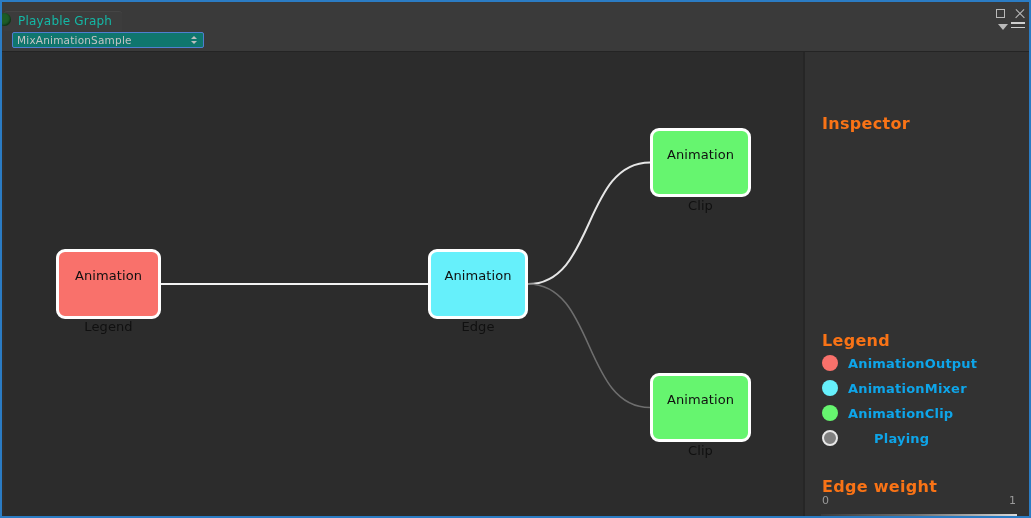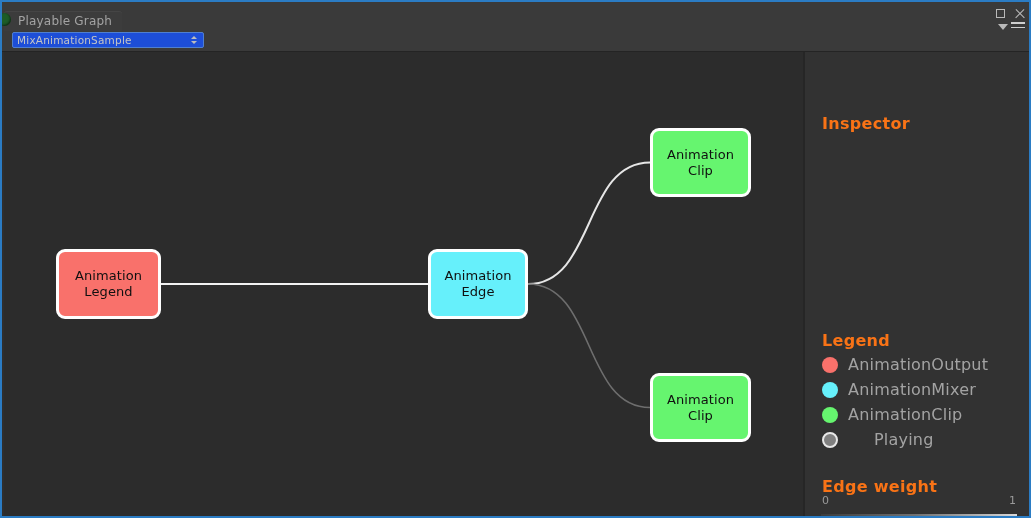--- a/index.html
+++ b/index.html
@@ -37,21 +37,21 @@
     height: 20px;
     padding: 0 10px 0 14px;
     background: #3c3c3c;
     border-top-left-radius: 3px;
     border-top-right-radius: 3px;
     display: flex;
     align-items: center;
     box-shadow: inset 0 1px 0 #454545;
   }
   .tab-label {
-    color: #a3a3a3;
+    color: #14b8a6;
     font-size: 12px;
     letter-spacing: 0.2px;
     white-space: nowrap;
   }
   .tab-dot {
     position: absolute;
     left: -6px; top: 2px;
     width: 13px; height: 13px;
     border-radius: 50%;
     background: #1d5c27;
@@ -110,21 +110,21 @@
     width: 1031px;
     height: 20px;
     background: #3a3a3a;
     border-bottom: 1px solid #242424;
   }
   .graph-select {
     position: absolute;
     left: 10px; top: 1px;
     width: 192px;
     height: 16px;
-    background: #1d4ed8;
+    background: #0f766e;
     border: 1px solid #4f7fd0;
     border-radius: 2px;
     box-sizing: border-box;
     display: flex;
     align-items: center;
     padding: 0 4px;
   }
   .graph-select-label {
     color: #c4c4c4;
     font-size: 10.5px;
@@ -171,21 +171,21 @@
     border-radius: 9px;
     display: flex;
     align-items: center;
     justify-content: center;
     text-align: center;
     color: #101010;
     font-size: 13px;
     line-height: 16px;
     letter-spacing: 0.1px;
   }
-  .node span { display: block; pointer-events: none; }
+  .node span { display: block; pointer-events: none; margin-top: 35px; }
 
   
   .sidepanel {
     position: absolute;
     left: 803px; top: 50px;
     width: 226px;
     height: 464px;
     background: #323232;
   }
   .panel-divider {
@@ -222,23 +222,24 @@
   .legend-dot {
     width: 16px; height: 16px;
     border-radius: 50%;
     flex: 0 0 auto;
   }
   .legend-dot.ring {
     border: 2px solid #e8e8e8;
     box-sizing: border-box;
   }
   .legend-text {
-    color: #a3a3a3;
-    font-size: 16px;
+    color: #0ea5e9;
+    font-size: 13px;
     letter-spacing: 0.2px;
+    font-weight: bold;
   }
 
   .weight-scale {
     position: absolute;
     left: 17px; top: 442px;
     width: 194px;
     color: #9a9a9a;
     font-size: 11px;
   }
   .weight-scale .lo { float: left; }

